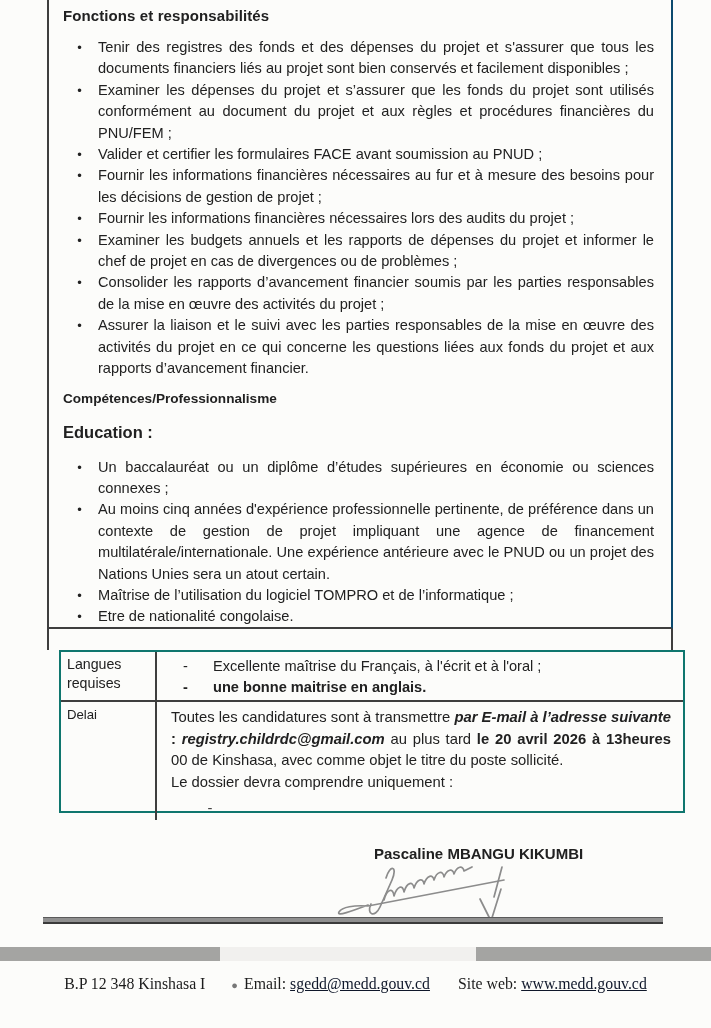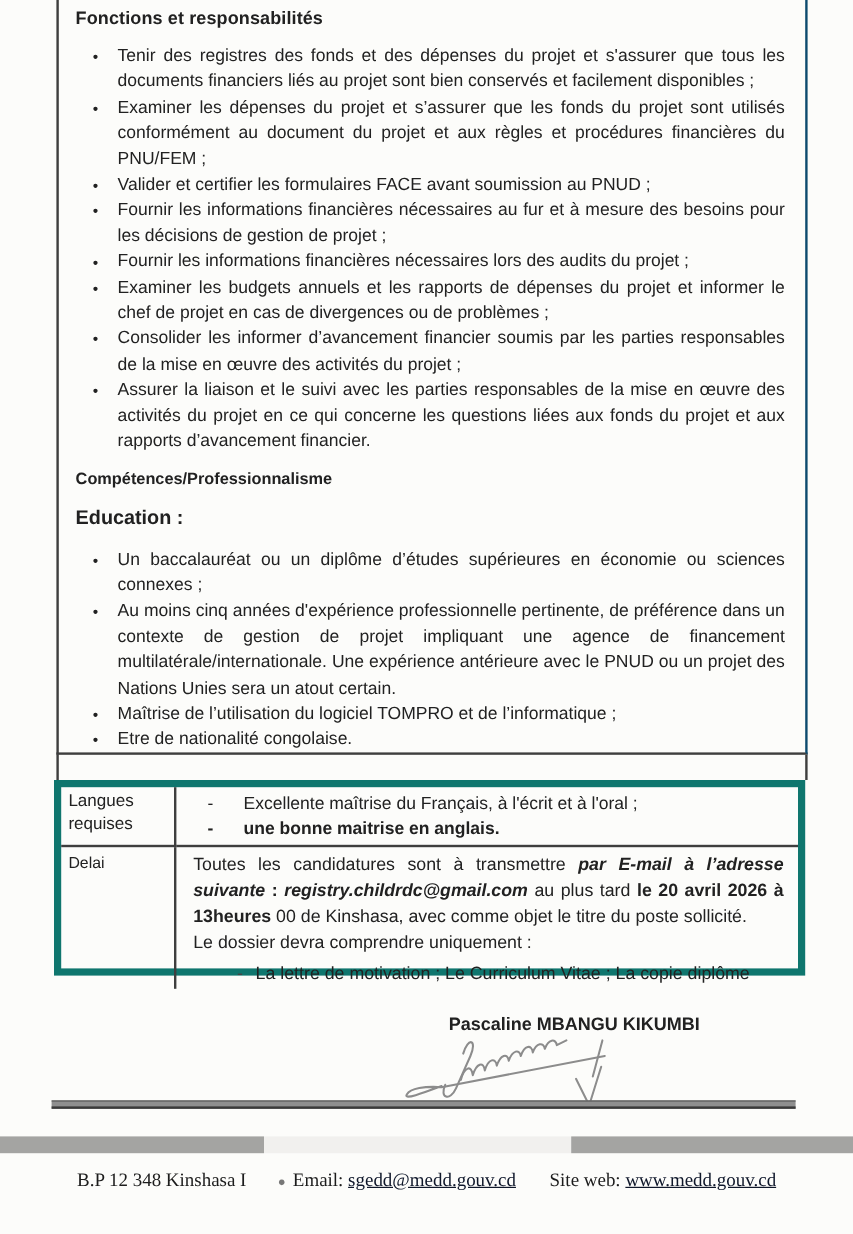--- a/index.html
+++ b/index.html
@@ -27,22 +27,22 @@
   .h-edu{font-size:16.5px;font-weight:bold;margin:17px 0 0 2px;}
   .blist.edu{margin-top:15px;}
   
   .spacer-row{
     position:absolute;left:47px;top:629px;width:626px;height:21px;
     border-left:2px solid #3e3e3e;border-right:2px solid #3e3e3e;
     box-sizing:border-box;
   }
   
   .info-table{
-    position:absolute;left:45px;top:650px;width:626px;height:163px;
-    border:6px solid #0f766e;box-sizing:border-box;
+    position:absolute;left:59px;top:650px;width:626px;height:163px;
+    border:2px solid #0f766e;box-sizing:border-box;
     display:grid;grid-template-columns:96px 1fr;grid-template-rows:50px 1fr;
   }
   .cell{box-sizing:border-box;}
   .lbl{border-right:2px solid #3e3e3e;padding:3px 6px;font-size:14.2px;line-height:19px;}
   .lbl.small{font-size:13.2px;}
   .rb{border-bottom:2px solid #3e3e3e;}
   .langues-content{padding:4px 10px 0 22px;}
   .ditem{display:flex;align-items:flex-start;font-size:14.6px;line-height:21px;}
   .ditem .dmk{width:30px;flex:0 0 30px;text-align:left;padding-left:4px;}
   .ditem.b .dtx{font-weight:bold;}
@@ -101,21 +101,21 @@
     <li>
         <span class="mk">•</span>
         <span class="tx">Fournir les informations financières nécessaires lors des audits du projet ;</span>
       </li>
     <li>
         <span class="mk">•</span>
         <span class="tx">Examiner les budgets annuels et les rapports de dépenses du projet et informer le chef de projet en cas de divergences ou de problèmes ;</span>
       </li>
     <li>
         <span class="mk">•</span>
-        <span class="tx">Consolider les informer d’avancement financier soumis par les parties responsables de la mise en œuvre des activités du projet ;</span>
+        <span class="tx">Consolider les rapports d’avancement financier soumis par les parties responsables de la mise en œuvre des activités du projet ;</span>
       </li>
     <li>
         <span class="mk">•</span>
         <span class="tx">Assurer la liaison et le suivi avec les parties responsables de la mise en œuvre des activités du projet en ce qui concerne les questions liées aux fonds du projet et aux rapports d’avancement financier.</span>
       </li>
   </ul>
 
   <div class="h-comp">Compétences/Professionnalisme</div>
   <div class="h-edu">Education :</div>
 
@@ -153,21 +153,20 @@
       <span class="dtx">une bonne maitrise en anglais.</span>
     </div>
   </div>
 
   <div class="cell lbl small">Delai</div>
   <div class="cell delai-content">
     <p class="delai-p"><span>Toutes les candidatures sont à transmettre </span><span class="bi">par E-mail à l’adresse suivante</span><span class="b"> : </span><span class="bi">registry.childrdc@gmail.com</span><span> au plus tard </span><span class="b">le 20 avril 2026 à 13heures</span><span> 00 de Kinshasa, avec comme objet le titre du poste sollicité.</span></p>
     <p class="delai-p dossier-line">Le dossier devra comprendre uniquement :</p>
     <div class="dossier-item">
       <span class="dmk">-</span>
-      <span>La lettre de motivation  ; Le Curriculum Vitae ; La copie diplôme</span>
     </div>
   </div>
 </div>
 
 <div class="sig-name">Pascaline MBANGU KIKUMBI</div>
 <svg class="sig-svg" width="235" height="75" viewBox="0 0 235 75">
   <g fill="none" stroke="#8c8c8c" stroke-width="1.7" stroke-linecap="round" stroke-linejoin="round">
     <path d="M40,52 C24,58 8,64 11,59 C14,54 26,52 40,53 L176,27"></path>
     <path d="M58,25 C62,11 70,13 64,27 L52,54 C47,65 38,62 43,51"></path>
     <path d="M56,47 c3,-11 9,-13 10,-4 c3,-10 9,-12 10,-4 c3,-10 9,-11 10,-4 c3,-9 9,-11 10,-4 c3,-9 9,-10 10,-4 c3,-9 9,-10 10,-3 c3,-8 9,-9 10,-3 c3,-8 9,-9 10,-3 l8,-4"></path>

